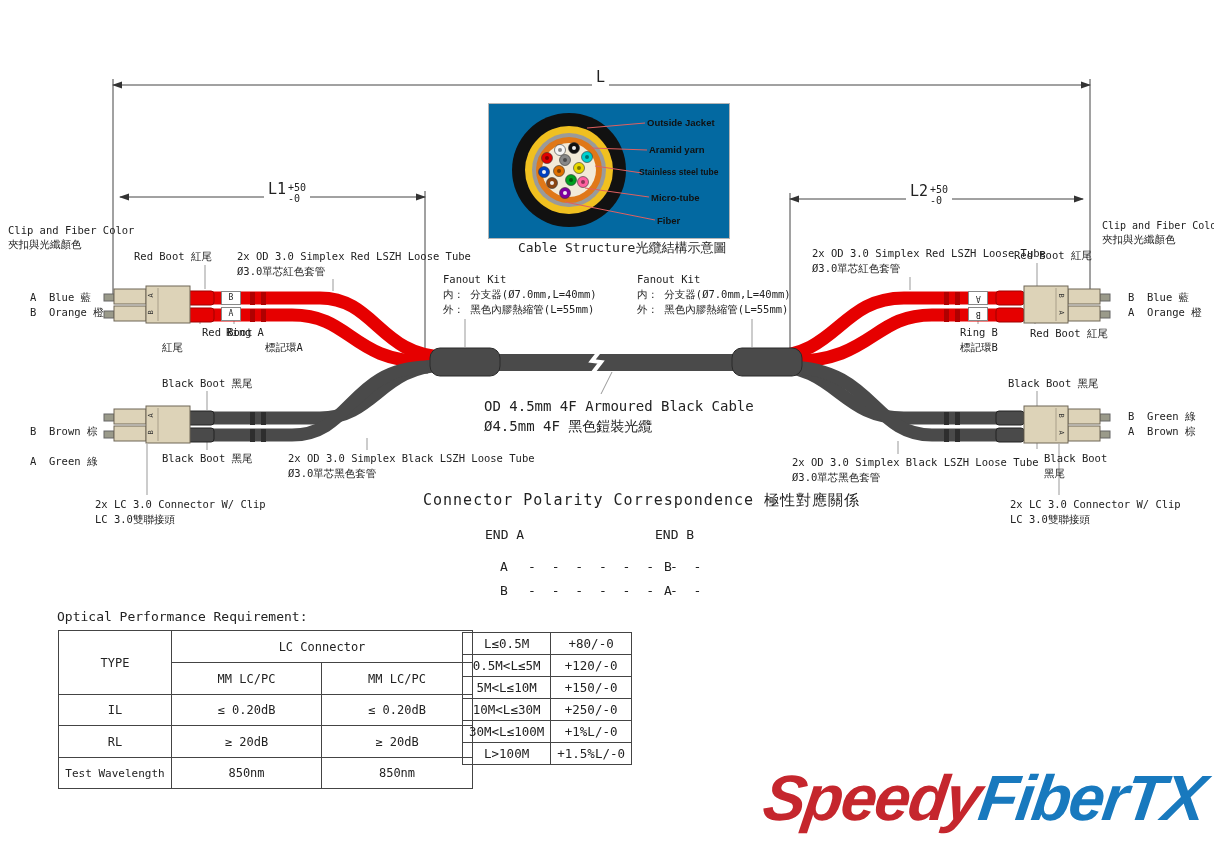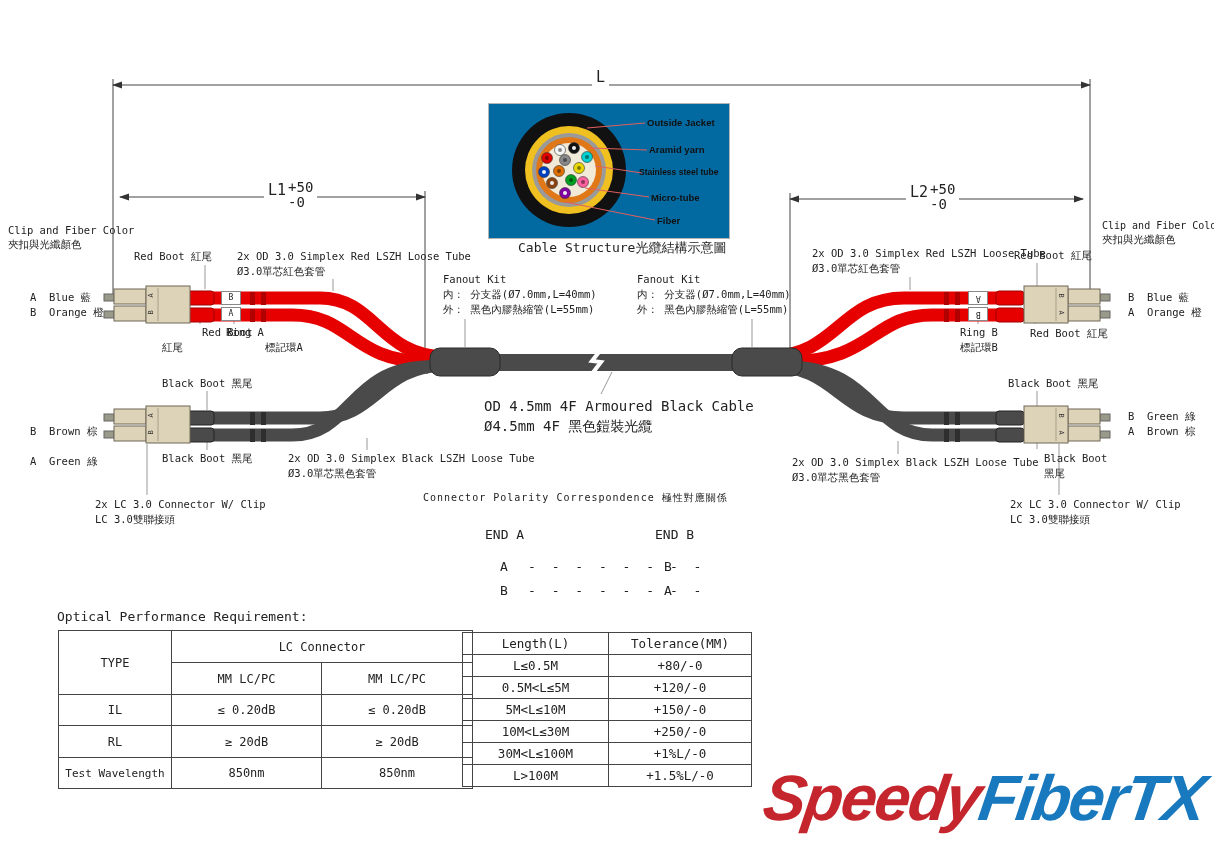--- a/index.html
+++ b/index.html
@@ -2,23 +2,23 @@
 <html><head>
 <meta charset="utf-8">
 <style>
   html,body{margin:0;padding:0;background:#fff;}
   .page{position:relative;width:1214px;height:859px;background:#fff;overflow:hidden;
         font-family:"DejaVu Sans Mono","Liberation Mono",monospace;color:#222;}
   svg.art{position:absolute;left:0;top:0;}
   .lbl{position:absolute;font-size:10.5px;line-height:1.3;white-space:pre;color:#222;}
   .lbl.big{font-size:14px;}
   .lbl.mid{font-size:13px;}
-  .lbl.title{font-size:10px;letter-spacing:1px;}
+  .lbl.title{font-size:15px;letter-spacing:1px;}
   .dim{position:absolute;font-size:15px;background:#fff;padding:0 4px;white-space:nowrap;}
-  .tol{display:inline-flex;flex-direction:column;font-size:14px;line-height:1.05;margin-left:2px;vertical-align:3px;}
+  .tol{display:inline-flex;flex-direction:column;font-size:10px;line-height:1.05;margin-left:2px;vertical-align:3px;}
   .ringbox{position:absolute;width:18px;height:12px;background:#fff;border:1px solid #888;
            font-size:8px;display:flex;align-items:center;justify-content:center;line-height:1;}
   .rot180{transform:rotate(180deg);display:inline-block;}
   .cliplet{position:absolute;font-size:7px;color:#333;line-height:1;}
   .rotL{transform:rotate(-90deg);}
   .rotR{transform:rotate(90deg);}
   .figure{position:absolute;left:488px;top:103px;width:240px;height:134px;background:#0369a1;border:1px solid #b5b5b5;}
   .figlbl{position:absolute;font-family:"Liberation Sans",sans-serif;font-weight:bold;font-size:9.5px;white-space:nowrap;color:#111;}
   .dashrow{position:absolute;font-size:13px;letter-spacing:4px;white-space:pre;}
   .tbl{position:absolute;border-collapse:collapse;text-align:center;font-size:12px;color:#222;}
@@ -325,24 +325,20 @@
     <tr style="height:31px;">
       <td style="font-size:11px;">Test Wavelength</td>
       <td>850nm</td>
       <td>850nm</td>
     </tr>
   </tbody>
     </table>
 
   <table class="tbl" style="left:462px;top:632px;font-size:12.5px;">
     <tbody>
-        <tr style="height:22px;">
-      <td style="width:133px;">Length(L)</td>
-      <td style="width:130px;">Tolerance(MM)</td>
-    </tr>
     <tr style="height:22px;">
           <td>L≤0.5M</td>
           <td>+80/-0</td>
         </tr>
     <tr style="height:22px;">
           <td>0.5M&lt;L≤5M</td>
           <td>+120/-0</td>
         </tr>
     <tr style="height:22px;">
           <td>5M&lt;L≤10M</td>

